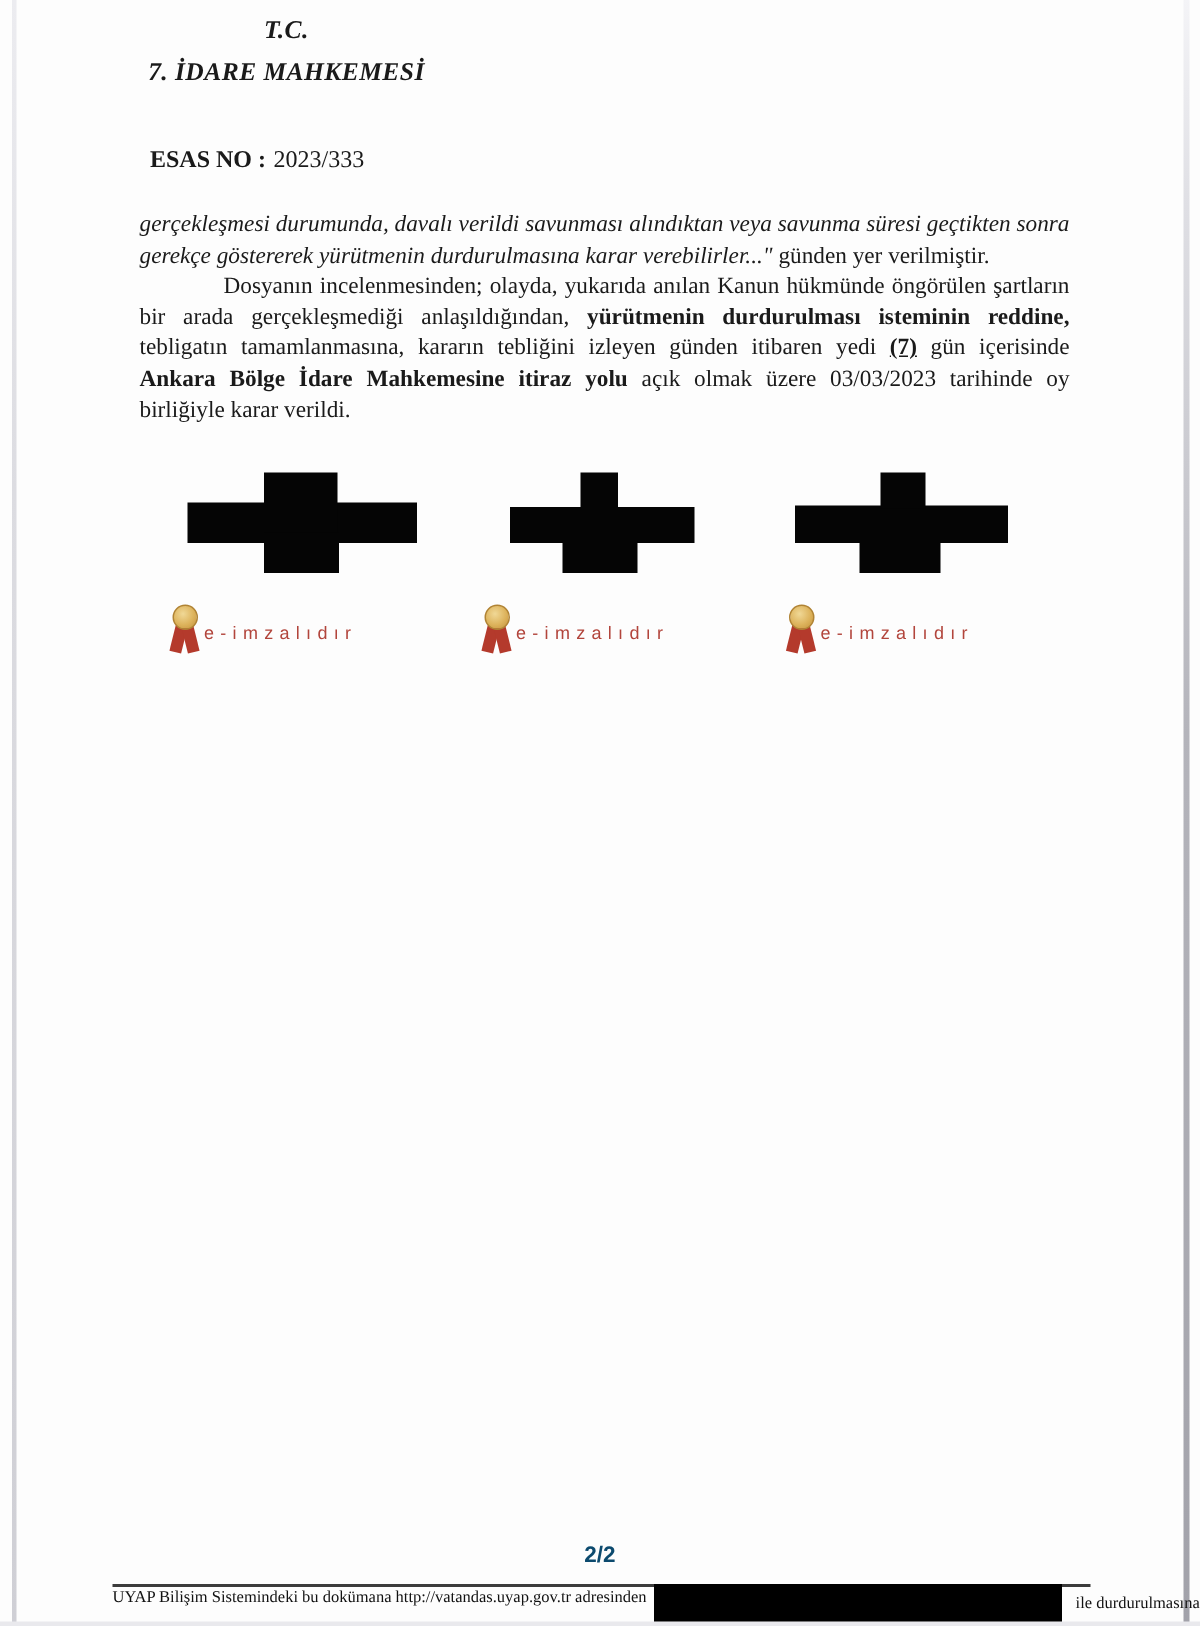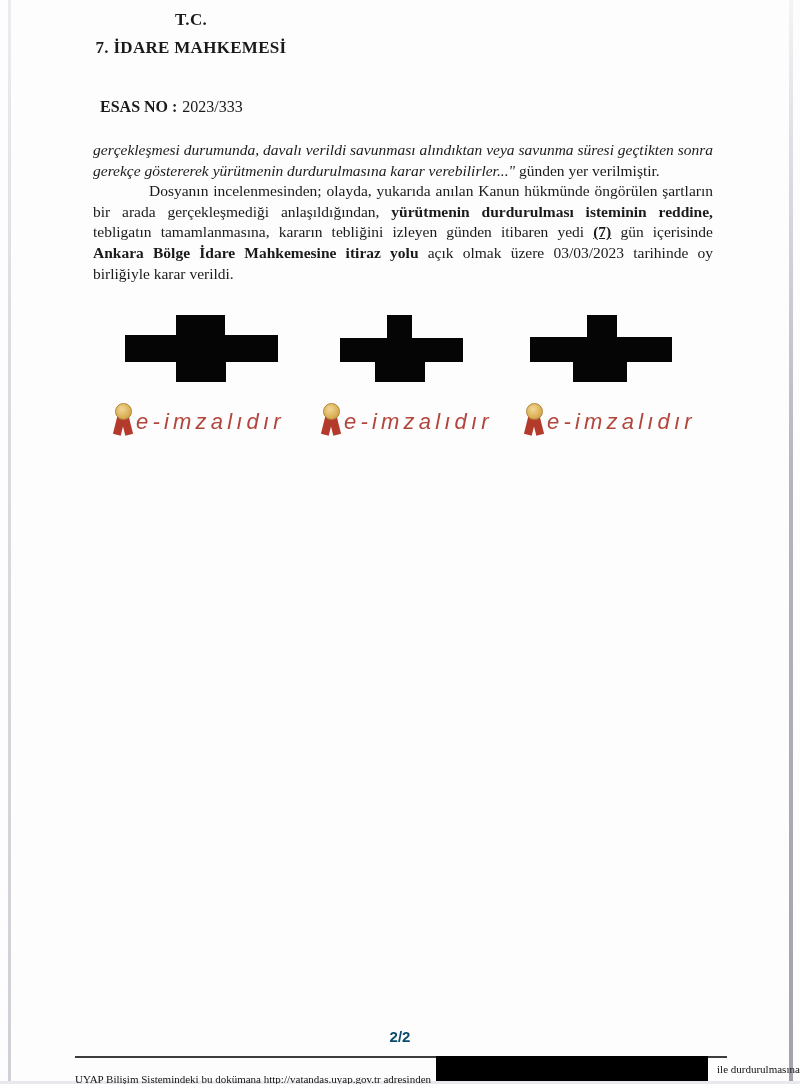--- a/index.html
+++ b/index.html
@@ -24,20 +24,21 @@
   }
   .edge-bottom {
     position: absolute; left: 0; bottom: 0; width: 100%; height: 3px;
     background: #e9e9ed;
   }
   
   .court-header {
     position: absolute; left: 91px; top: 6px; width: 200px;
     text-align: center; font-weight: bold; font-size: 17px; line-height: 28px;
     letter-spacing: 0.3px;
+    font-style: italic;
   }
   .esas-line {
     position: absolute; left: 100px; top: 98px; font-size: 16px;
   }
   .esas-line .lbl { font-weight: bold; }
   .esas-line .val { margin-left: 5px; text-align: right; }
   
   .body-text {
     position: absolute; left: 93px; top: 140px; width: 620px;
     font-size: 15.5px; line-height: 20.6px; text-align: justify;
@@ -61,23 +62,22 @@
   .sig-2 .vbot { left: 55px; top: 45px; width: 50px;  height: 22px; }
   .sig-3 .hbar { left: 7px;  top: 22px; width: 142px; height: 25px; }
   .sig-3 .vtop { left: 64px; top: 0;    width: 30px;  height: 24px; }
   .sig-3 .vbot { left: 50px; top: 45px; width: 54px;  height: 22px; }
   .stamp {
     position: absolute; left: 0; top: 87px;
     display: flex; align-items: center;
   }
   .stamp-text {
     font-family: "Liberation Sans", sans-serif;
-    font-size: 22px; letter-spacing: 4.2px; color: #b2453c;
+    font-size: 12px; letter-spacing: 4.2px; color: #b2453c;
     white-space: nowrap;
-    font-style: italic;
   }
   
   .medal { position: relative; width: 24px; height: 40px; flex: 0 0 24px; }
   .medal .rib-l, .medal .rib-r {
     position: absolute; width: 8px; height: 18px; background: #b43a2c; top: 15px;
   }
   .medal .rib-l { left: 3px;  transform: rotate(14deg); }
   .medal .rib-r { left: 11px; transform: rotate(-14deg); }
   .medal .coin {
     position: absolute; left: 3px; top: 1px; width: 17px; height: 17px;
@@ -93,21 +93,21 @@
   }
   .footer-rule {
     position: absolute; left: 75px; top: 1056px; width: 652px; height: 2px;
     background: #3c3c3c;
   }
   .footer-row {
     position: absolute; left: 75px; top: 1056px; width: 680px;
     display: flex; align-items: flex-start;
     font-size: 11px; color: #111; white-space: nowrap;
   }
-  .footer-row .f-text { padding-top: 17px; }
+  .footer-row .f-text { padding-top: 3px; }
   .footer-row .f-redact {
     display: inline-block; width: 272px; height: 25px; background: #000;
     margin-left: 5px; flex: 0 0 272px;
   }
   .footer-row .f-after { padding-top: 7px; margin-left: 9px; }
 </style>
 </head>
 <body>
 
 <div class="page">

